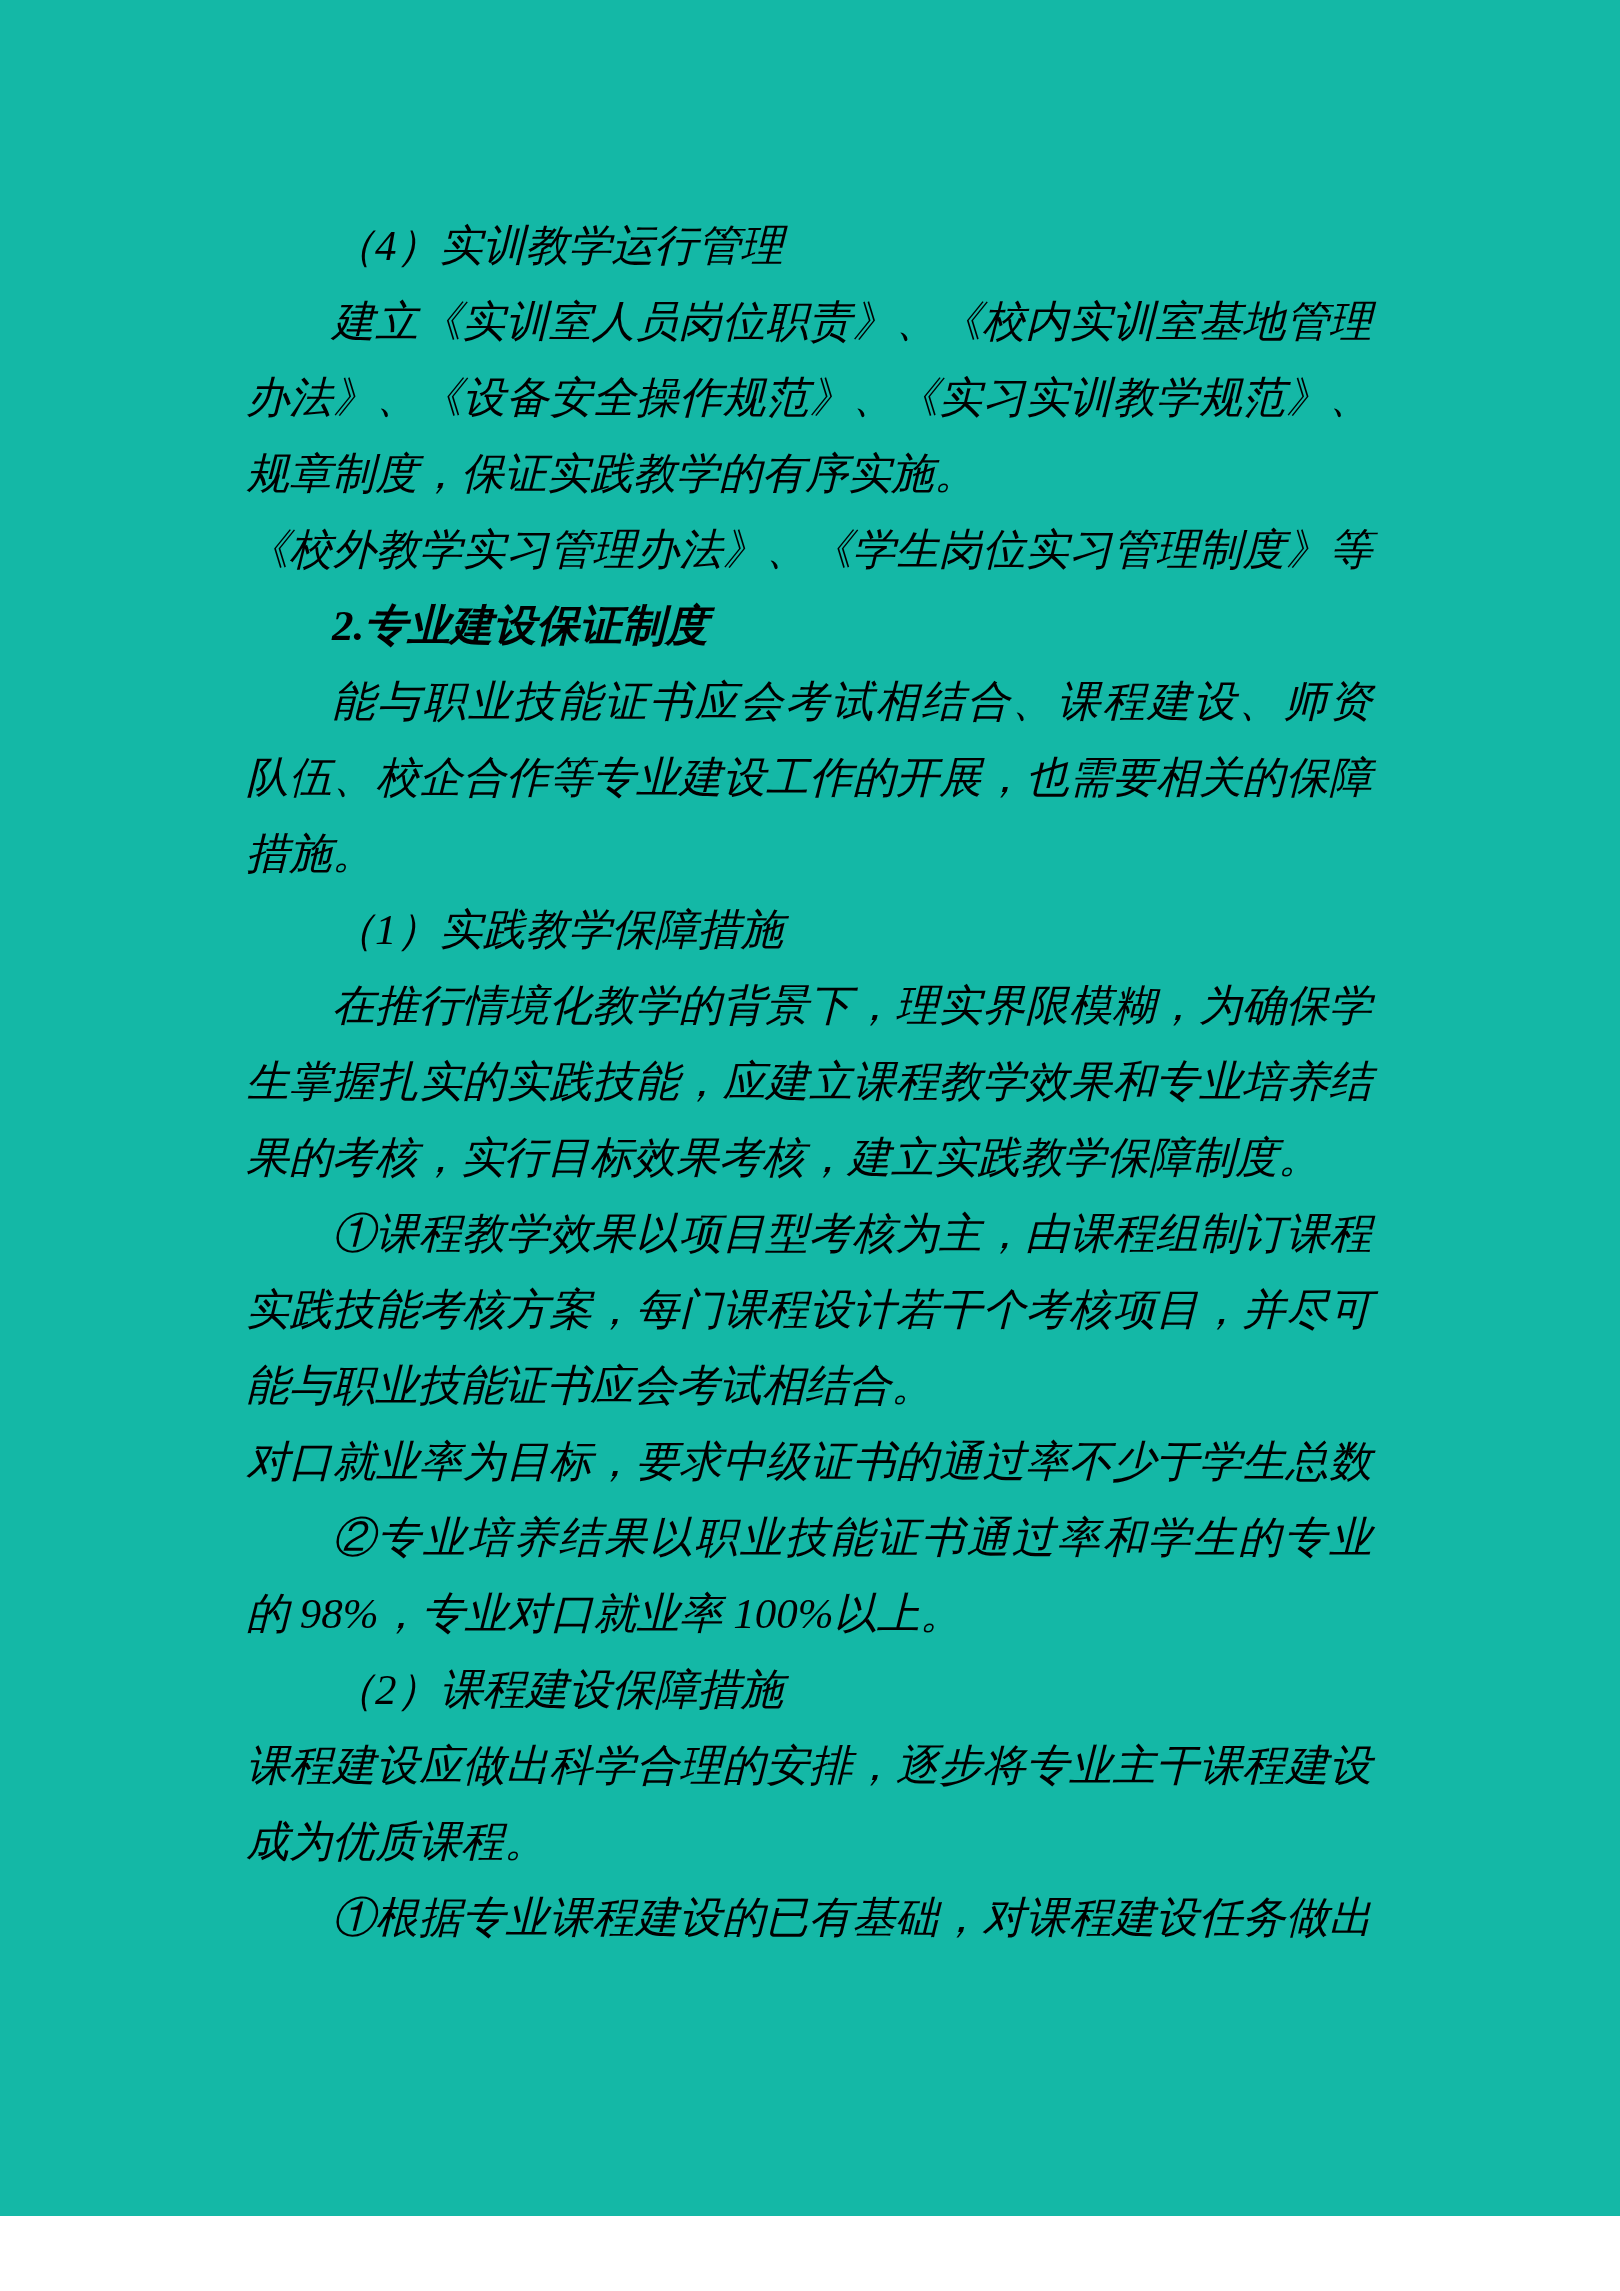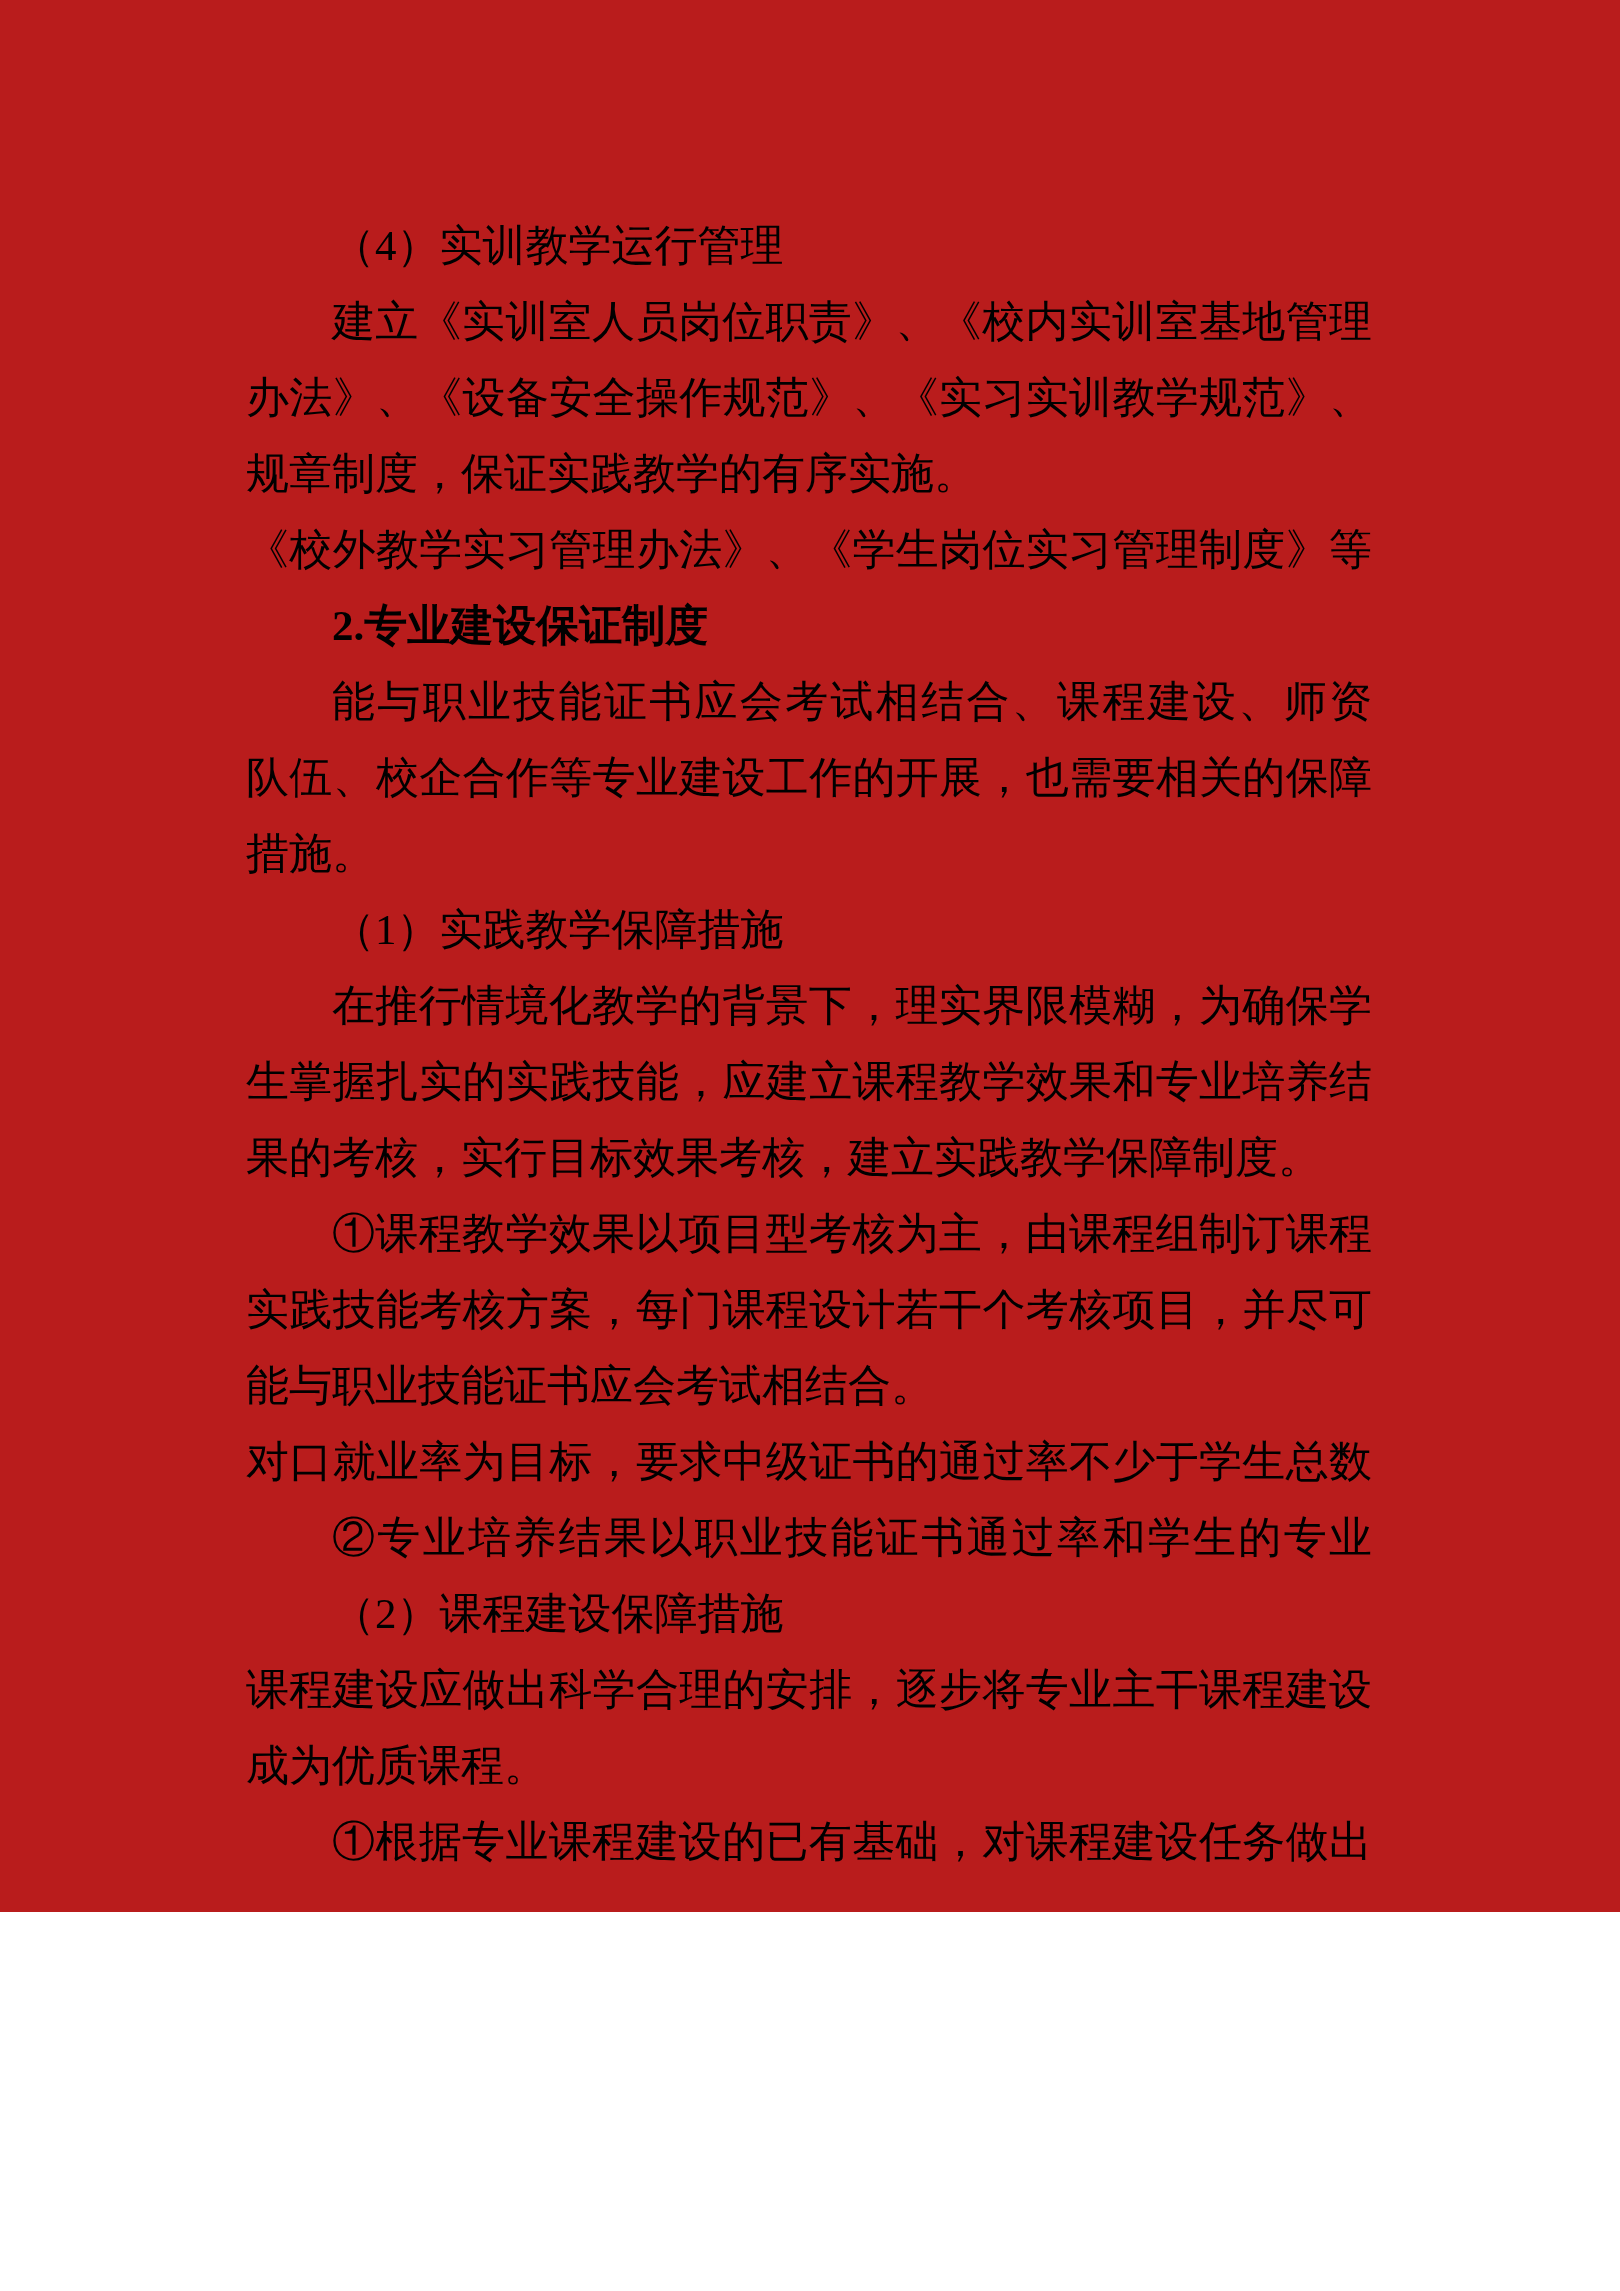--- a/index.html
+++ b/index.html
@@ -3,25 +3,26 @@
 <meta charset="utf-8">
 <style>
   html, body {
     margin: 0;
     padding: 0;
     background: #ffffff;
   }
   .page {
     position: relative;
     width: 1620px;
-    height: 1912px;
-    background: #b91c1c;
+    height: 2216px;
+    background: #14b8a6;
     color: #000000;
     font-family: "Liberation Serif", serif;
     overflow: hidden;
+    font-style: italic;
   }
   .content {
     position: absolute;
     left: 246px;
     top: 208px;
     width: 1126px;
   }
   .line {
     height: 76px;
     line-height: 76px;
@@ -60,19 +61,20 @@
     <div class="line">措施。</div>
     <div class="line indent">（1）实践教学保障措施</div>
     <div class="line indent fill">在推行情境化教学的背景下，理实界限模糊，为确保学</div>
     <div class="line fill">生掌握扎实的实践技能，应建立课程教学效果和专业培养结</div>
     <div class="line">果的考核，实行目标效果考核，建立实践教学保障制度。</div>
     <div class="line indent fill">①课程教学效果以项目型考核为主，由课程组制订课程</div>
     <div class="line fill">实践技能考核方案，每门课程设计若干个考核项目，并尽可</div>
     <div class="line">能与职业技能证书应会考试相结合。</div>
     <div class="line fill">对口就业率为目标，要求中级证书的通过率不少于学生总数</div>
     <div class="line indent fill">②专业培养结果以职业技能证书通过率和学生的专业</div>
+    <div class="line">的 98%，专业对口就业率 100%以上。</div>
     <div class="line indent">（2）课程建设保障措施</div>
     <div class="line fill">课程建设应做出科学合理的安排，逐步将专业主干课程建设</div>
     <div class="line">成为优质课程。</div>
     <div class="line indent fill">①根据专业课程建设的已有基础，对课程建设任务做出</div>
   </div>
 </div>
 
 
 </body></html>

